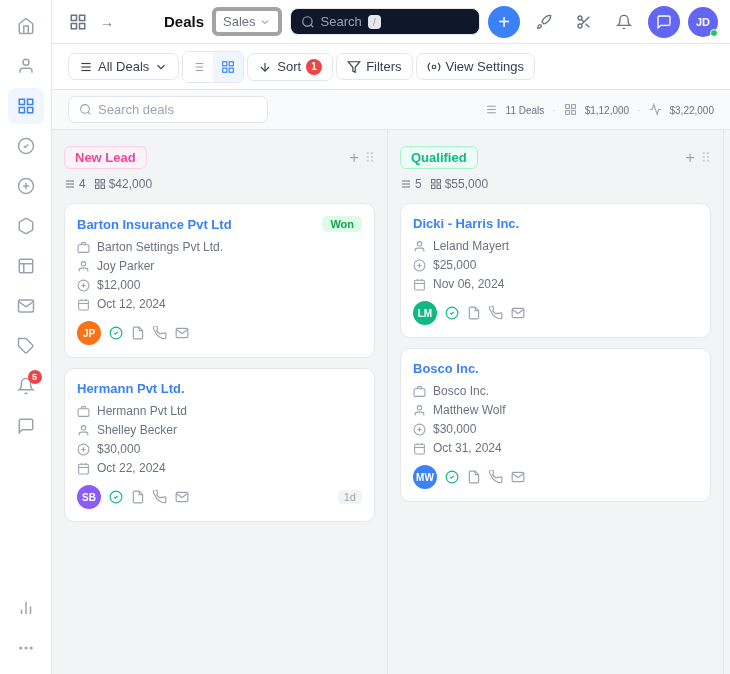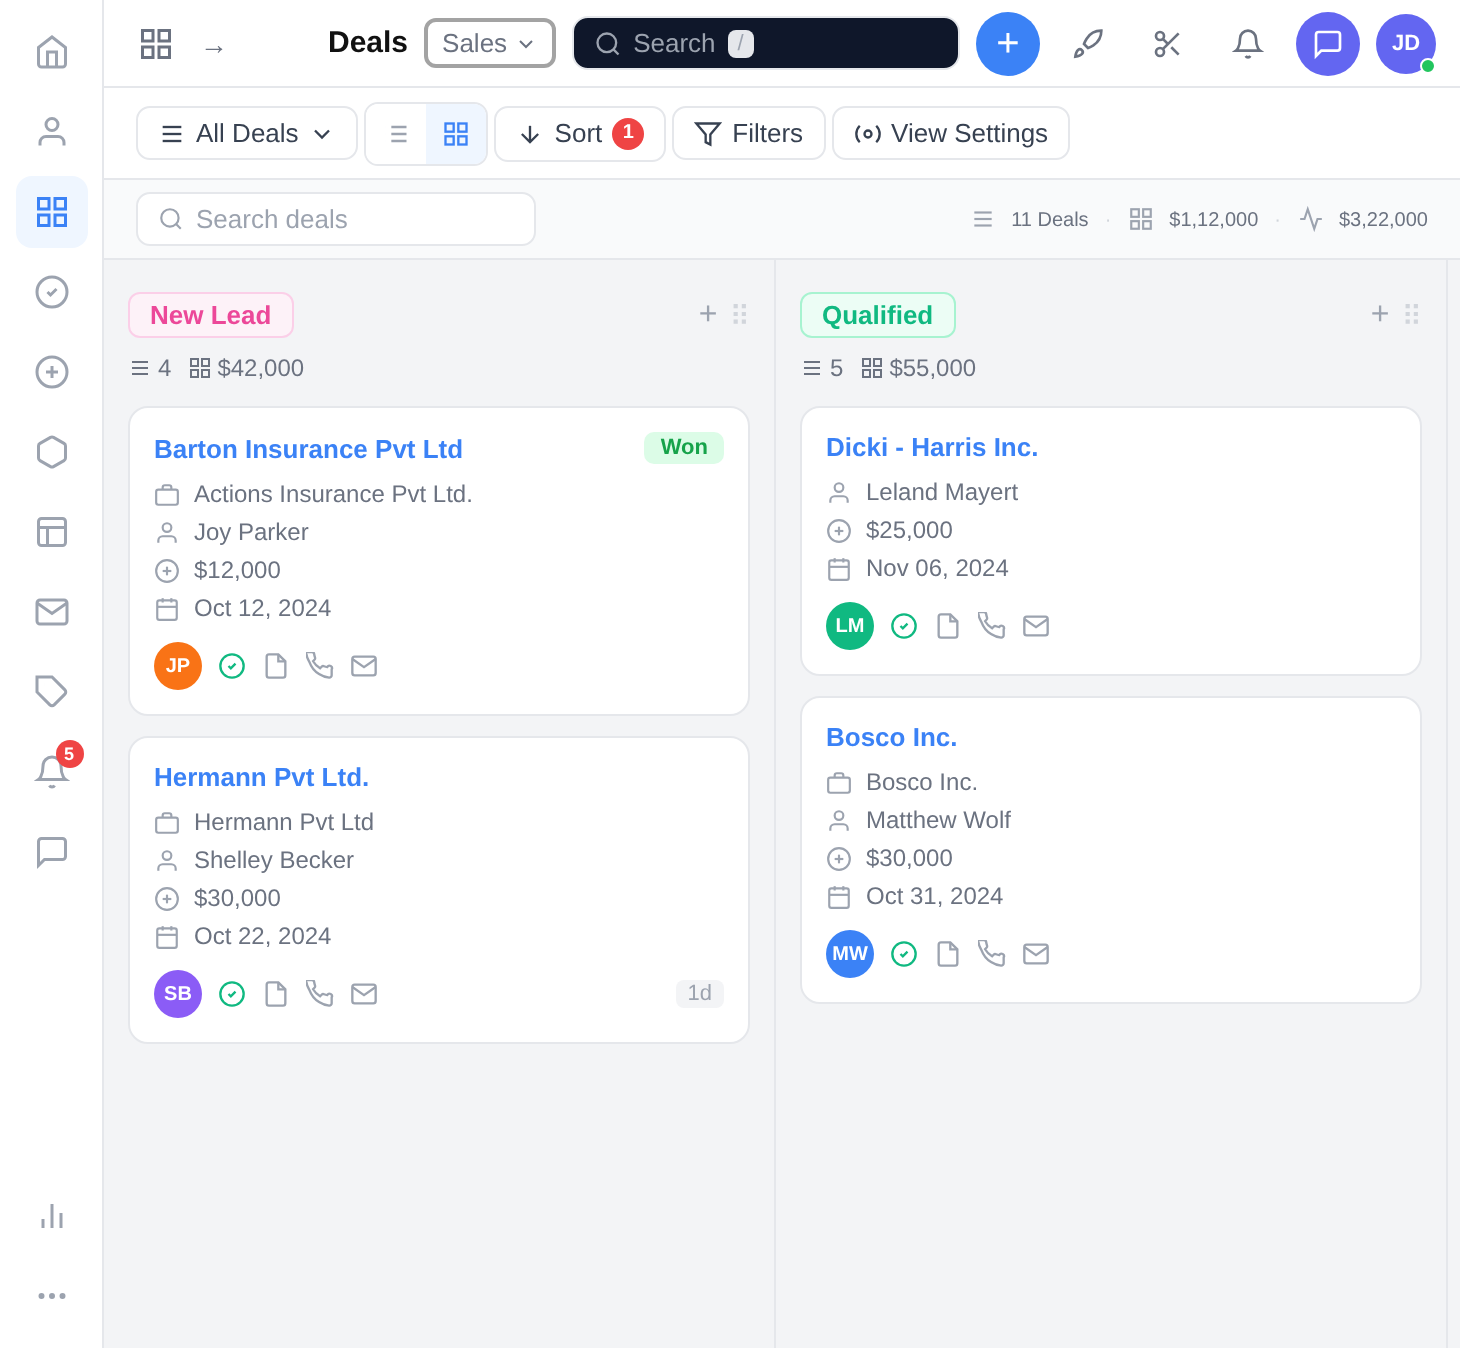--- a/index.html
+++ b/index.html
@@ -3,21 +3,21 @@
   <meta charset="utf-8">
   <style>
     * { box-sizing: border-box; margin: 0; padding: 0; }
     body { font-family: -apple-system, BlinkMacSystemFont, 'Segoe UI', sans-serif; font-size: 13px; background: #f3f4f6; color: #333; overflow: hidden; width: 730px; height: 674px; }
 
     
     .top-nav { display: flex; align-items: center; height: 44px; background: #fff; border-bottom: 1px solid #e5e7eb; padding: 0 12px; gap: 8px; }
     .nav-icon { width: 28px; height: 28px; display: flex; align-items: center; justify-content: center; color: #6b7280; cursor: pointer; }
     .nav-arrow { color: #6b7280; font-size: 14px; }
     .nav-title { font-weight: 600; font-size: 15px; color: #111; margin-left: 42px; }
-    .nav-sales { display: flex; align-items: center; gap: 3px; color: #6b7280; font-size: 13px; cursor: pointer; border: 2px solid #a3a3a3; border-radius: 6px; padding: 3px 7px; }
+    .nav-sales { display: flex; align-items: center; gap: 3px; color: #6b7280; font-size: 13px; cursor: pointer; border: 4px solid #a3a3a3; border-radius: 6px; padding: 3px 7px; }
     .nav-search { flex: 1; max-width: 220px; display: flex; align-items: center; background: #0f172a; border: 1px solid #e5e7eb; border-radius: 8px; padding: 5px 10px; gap: 6px; color: #9ca3af; font-size: 13px; cursor: text; }
     .nav-actions { display: flex; align-items: center; gap: 8px; margin-left: auto; }
     .nav-btn-circle { width: 32px; height: 32px; border-radius: 50%; display: flex; align-items: center; justify-content: center; cursor: pointer; background: transparent; border: none; }
     .nav-btn-plus { background: #3b82f6; color: #fff; font-size: 20px; line-height: 1; }
     .slash-badge { background: #e5e7eb; border-radius: 4px; padding: 1px 5px; font-size: 11px; color: #9ca3af; }
     .avatar-circle { width: 30px; height: 30px; border-radius: 50%; background: #6366f1; display: flex; align-items: center; justify-content: center; color: #fff; font-size: 11px; font-weight: 600; position: relative; }
     .avatar-dot { width: 8px; height: 8px; background: #22c55e; border-radius: 50%; position: absolute; bottom: 0; right: 0; border: 1.5px solid #fff; }
 
     
     .toolbar { display: flex; align-items: center; height: 46px; background: #fff; border-bottom: 1px solid #e5e7eb; padding: 0 16px; gap: 3px; }
@@ -343,21 +343,21 @@
         <div class="card">
           <div class="card-title-row">
             <span class="card-title">Barton Insurance Pvt Ltd</span>
             <span class="won-badge">Won</span>
           </div>
           <div class="card-row">
             <svg viewBox="0 0 24 24" fill="none" stroke="currentColor" stroke-width="2">
                 <rect x="2" y="7" width="20" height="14" rx="2"></rect>
                 <path d="M16 7V5a2 2 0 00-2-2h-4a2 2 0 00-2 2v2"></path>
               </svg>
-            <span>Actions Insurance Pvt Ltd.</span>
+            <span>Barton Settings Pvt Ltd.</span>
           </div>
           <div class="card-row">
             <svg viewBox="0 0 24 24" fill="none" stroke="currentColor" stroke-width="2">
                 <path d="M20 21v-2a4 4 0 00-4-4H8a4 4 0 00-4 4v2"></path>
                 <circle cx="12" cy="7" r="4"></circle>
               </svg>
             <span>Joy Parker</span>
           </div>
           <div class="card-row">
             <svg viewBox="0 0 24 24" fill="none" stroke="currentColor" stroke-width="2">

